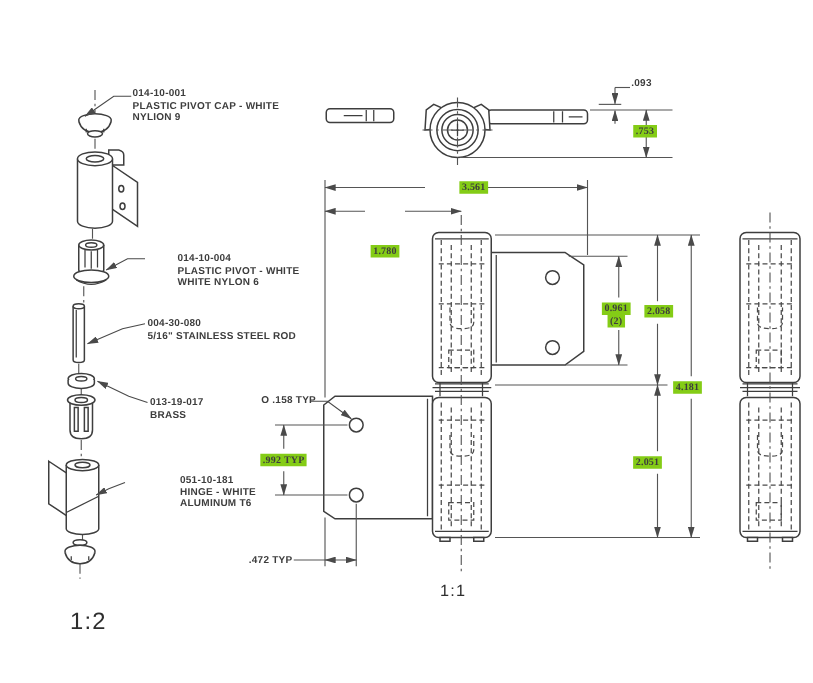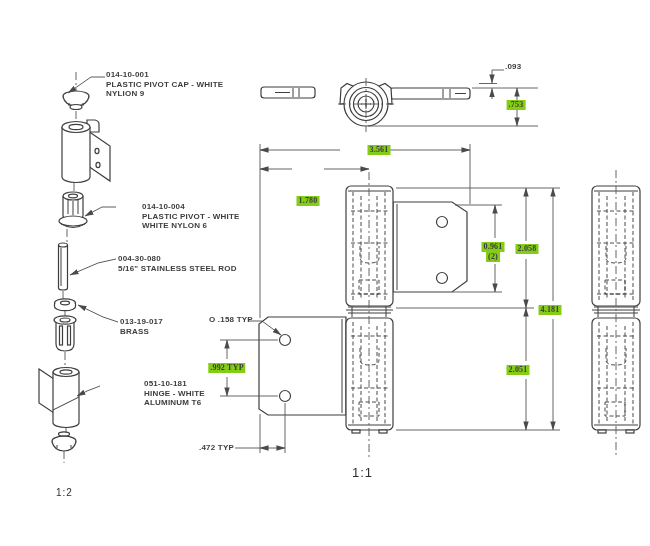--- a/index.html
+++ b/index.html
@@ -265,16 +265,16 @@
 <div class="lbl ctr bg" style="left:308px;top:164px;margin-top:32px;">1.780</div>
 <div class="lbl ctr bg" style="left:493px;top:242px;">0.961</div>
 <div class="lbl ctr bg" style="left:493px;top:252px;">(2)</div>
 <div class="lbl ctr bg" style="left:527px;top:244px;">2.058</div>
 <div class="lbl ctr bg" style="left:550px;top:305px;">4.181</div>
 <div class="lbl ctr bg" style="left:518px;top:365px;">2.051</div>
 <div class="lbl" style="left:189px;top:315px;margin-left:20px;">O .158 TYP</div>
 <div class="lbl ctr bg" style="left:227px;top:363px;">.992 TYP</div>
 <div class="lbl" style="left:199px;top:443px;">.472 TYP</div>
 
-<div class="scale" style="left:56px;top:471px;font-size:10px;">1:2</div>
+<div class="scale" style="left:56px;top:471px;font-size:19px;">1:2</div>
 <div class="scale" style="left:352px;top:449px;font-size:13px;">1:1</div>
 
 </div>
 
 </body></html>

